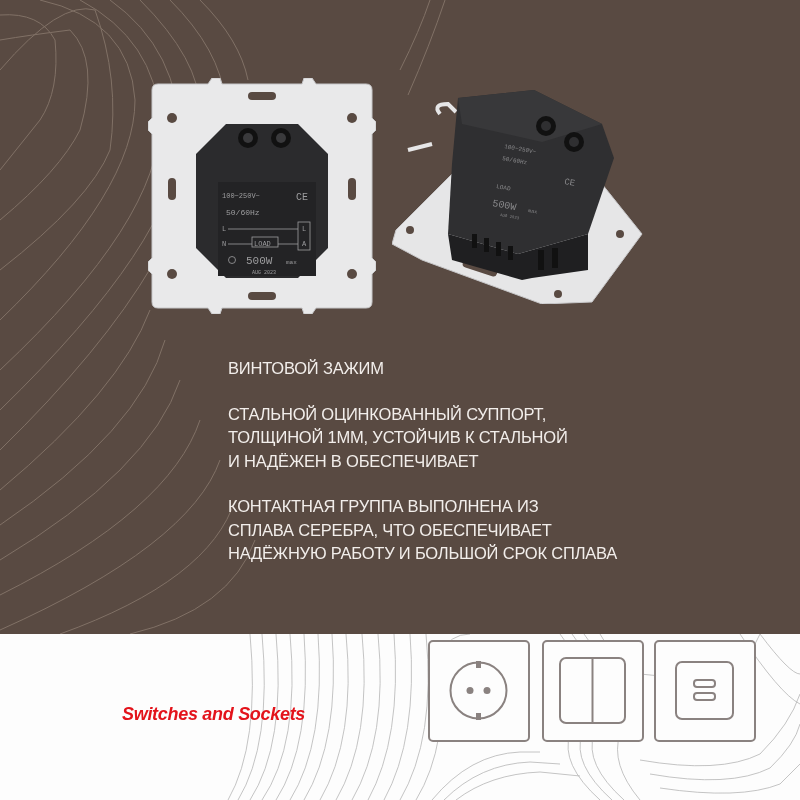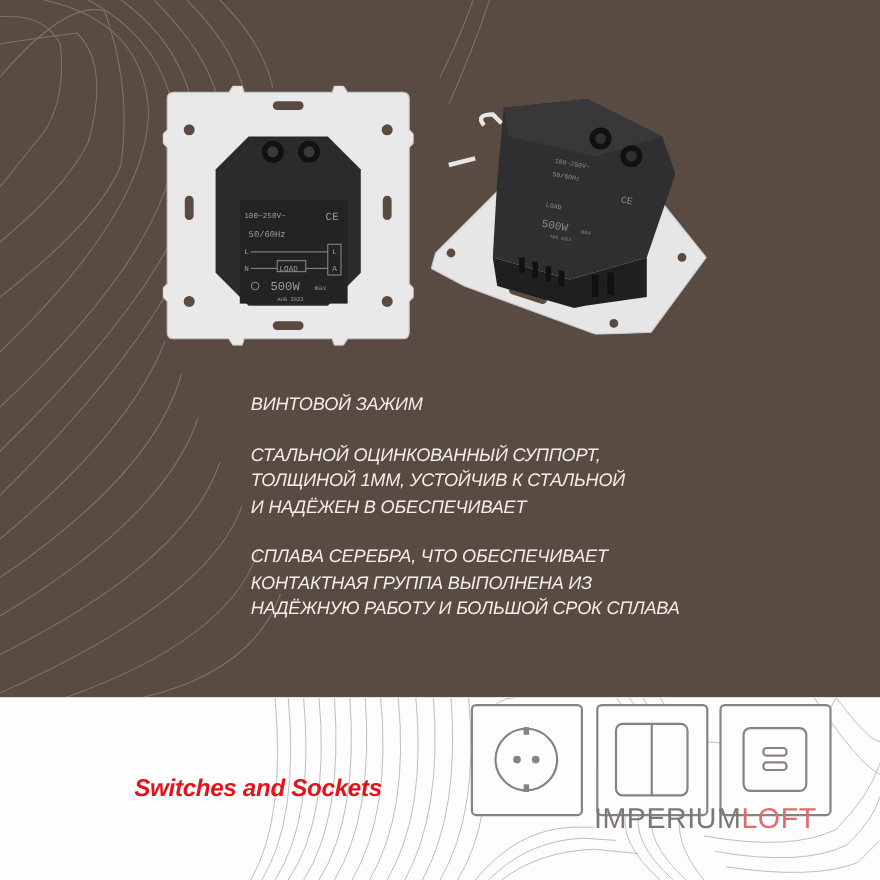--- a/index.html
+++ b/index.html
@@ -3,25 +3,25 @@
 <meta charset="utf-8">
 <style>
   html, body { margin: 0; padding: 0; }
   body { width: 800px; height: 800px; overflow: hidden; position: relative; background: #ffffff; font-family: "Liberation Sans", sans-serif; }
   .top { position: absolute; left: 0; top: 0; width: 800px; height: 634px; background: #594a42; overflow: hidden; }
   .top svg.contours { position: absolute; left: 0; top: 0; }
   .bottom { position: absolute; left: 0; top: 634px; width: 800px; height: 166px; background: #fdfdfd; overflow: hidden; }
   .bottom svg.contours { position: absolute; left: 0; top: 0; }
 
   .product { position: absolute; }
-  .features { position: absolute; left: 228px; top: 357px; color: #f2eeeb; font-size: 16.5px; line-height: 23.5px; letter-spacing: -0.2px; font-style: italic; }
+  .features { position: absolute; left: 228px; top: 357px; color: #f2eeeb; font-size: 16.5px; line-height: 23.5px; letter-spacing: -0.2px; }
   .features .para { margin: 0 0 22px 0; }
   .features .line { display: block; white-space: nowrap; }
 
-  .tagline { position: absolute; left: 122px; top: 70px; color: #e3131b; font-weight: bold; font-style: italic; font-size: 22px; letter-spacing: -0.3px; white-space: nowrap; }
+  .tagline { position: absolute; left: 122px; top: 70px; color: #e3131b; font-weight: bold; font-style: italic; font-size: 18px; letter-spacing: -0.3px; white-space: nowrap; }
 
   .icon-frame { position: absolute; top: 6px; width: 102px; height: 102px; border: 2.5px solid #8a8280; border-radius: 5px; background: #fdfdfd; box-sizing: border-box; }
   .brand { position: absolute; left: 540px; top: 95px; font-size: 26px; letter-spacing: 0.5px; font-weight: normal; white-space: nowrap; }
   .brand .a { color: #7d7673; }
   .brand .b { color: #e26a6a; }
 </style>
 </head>
 <body>
 
 <div class="top">
@@ -128,22 +128,22 @@
   <div class="features">
     <div class="para">
       <span class="line">ВИНТОВОЙ ЗАЖИМ</span>
     </div>
     <div class="para">
       <span class="line">СТАЛЬНОЙ ОЦИНКОВАННЫЙ СУППОРТ,</span>
       <span class="line">ТОЛЩИНОЙ 1ММ, УСТОЙЧИВ К СТАЛЬНОЙ</span>
       <span class="line">И НАДЁЖЕН В ОБЕСПЕЧИВАЕТ</span>
     </div>
     <div class="para">
+      <span class="line">КОНТАКТНАЯ ГРУППА ВЫПОЛНЕНА ИЗ</span>
       <span class="line">СПЛАВА СЕРЕБРА, ЧТО ОБЕСПЕЧИВАЕТ</span>
-      <span class="line">КОНТАКТНАЯ ГРУППА ВЫПОЛНЕНА ИЗ</span>
       <span class="line">НАДЁЖНУЮ РАБОТУ И БОЛЬШОЙ СРОК СПЛАВА</span>
     </div>
   </div>
 </div>
 
 <div class="bottom">
   <svg class="contours" width="800" height="166" viewBox="0 0 800 166">
     <g fill="none" stroke="#a8a8a8" stroke-width="0.8" opacity="0.85">
       <path d="M228 166 Q260 110 250 0"></path>
       <path d="M238 166 Q272 110 262 0"></path>
@@ -193,16 +193,13 @@
     </svg>
   </div>
   <div class="icon-frame" style="left:654px;">
     <svg width="97" height="97" viewBox="0 0 97 97">
       <rect x="20" y="20" width="57" height="57" rx="6" fill="none" stroke="#8a8280" stroke-width="2"></rect>
       <rect x="38" y="38" width="21" height="7" rx="3" fill="none" stroke="#8a8280" stroke-width="2"></rect>
       <rect x="38" y="51" width="21" height="7" rx="3" fill="none" stroke="#8a8280" stroke-width="2"></rect>
     </svg>
   </div>
 
-  <div class="brand">
-    <span class="a">IMPERIUM</span><span class="b">LOFT</span>
-  </div>
 </div>
 
 </body></html>

